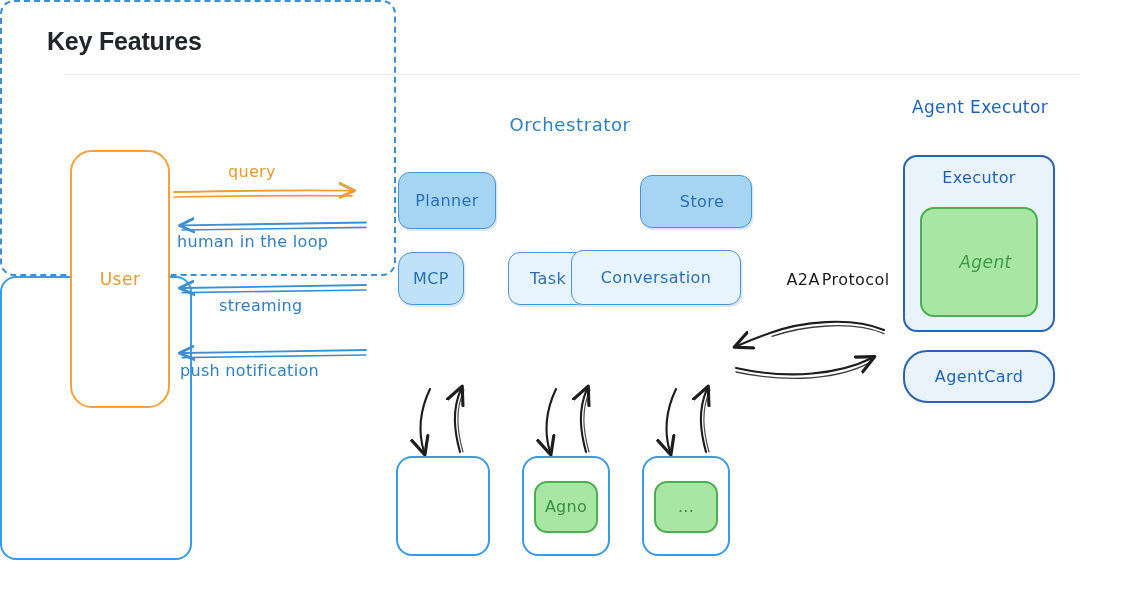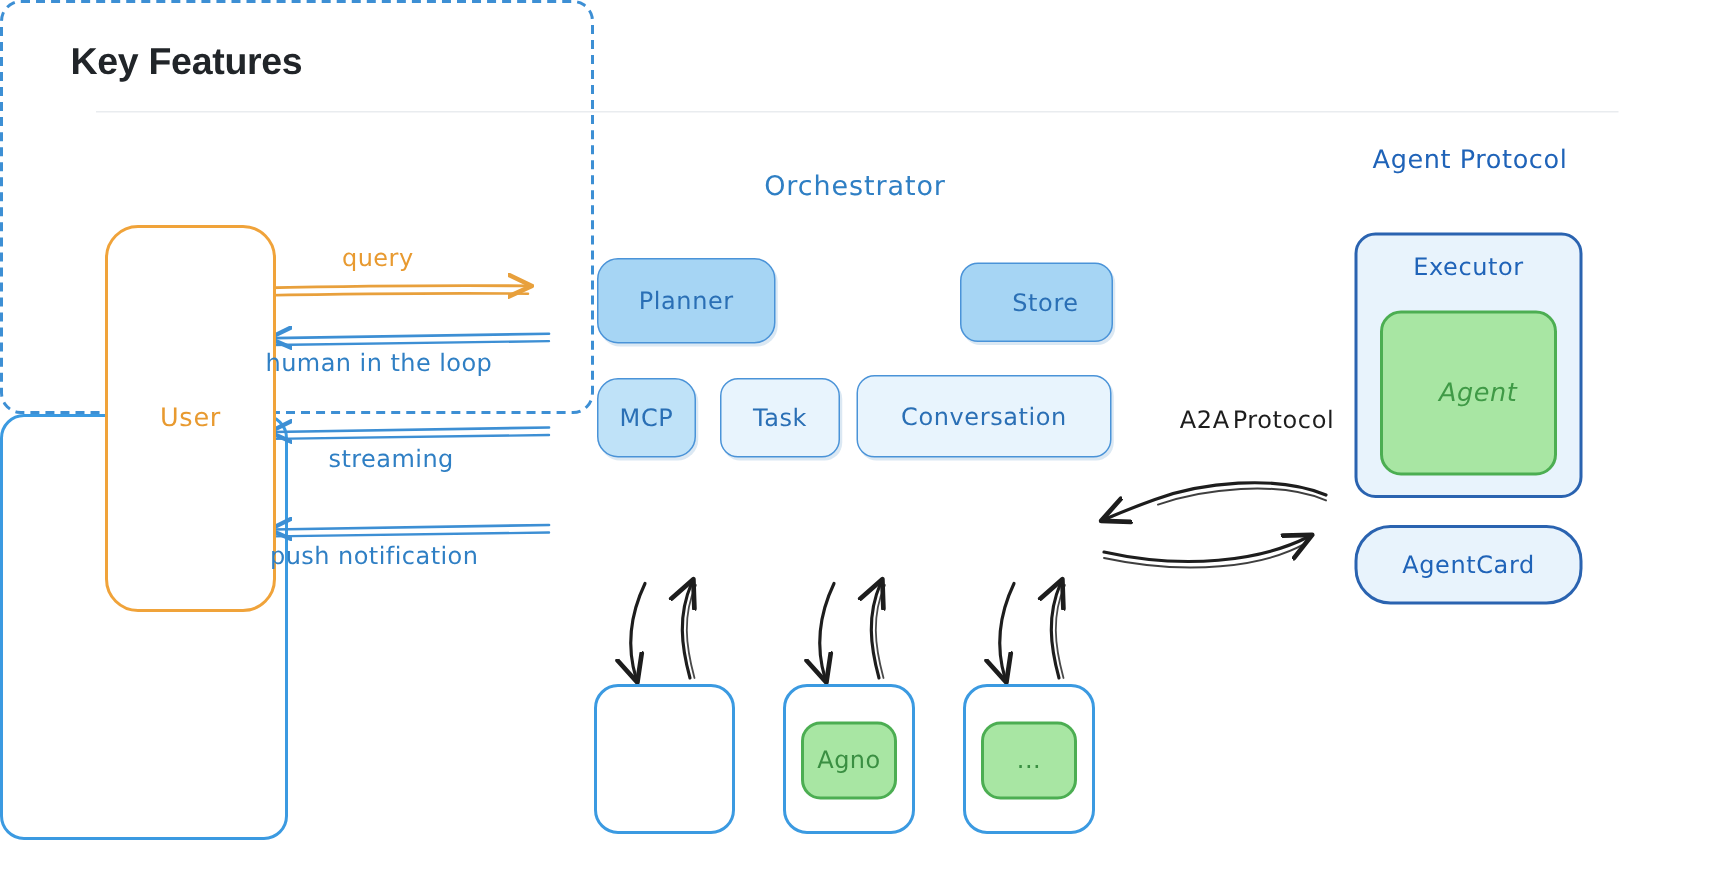--- a/index.html
+++ b/index.html
@@ -58,21 +58,21 @@
     align-items: center;
     justify-content: center;
     text-align: center;
     font-family: "DejaVu Sans", sans-serif;
   }
 
   
   #user-box {
     left: 70px;
     top: 150px;
-    width: 114px;
+    width: 100px;
     height: 258px;
     border: 2.5px solid #f0a33a;
     border-radius: 22px;
     background: #ffffff;
   }
   #user-label {
     color: #e89a30;
     font-size: 17px;
     letter-spacing: 0.5px;
   }
@@ -101,25 +101,25 @@
     border-radius: 12px;
     color: #2a6fb5;
     font-size: 16px;
     letter-spacing: 0.4px;
     box-shadow: 1.5px 2px 0 rgba(90,150,200,0.22);
   }
   .chip-dark   { background: #a6d5f4; border: 1.8px solid #4a93d8; }
   .chip-medium { background: #bfe2f8; border: 1.8px solid #4a93d8; }
   .chip-light  { background: #e8f4fd; border: 1.8px solid #4a93d8; }
 
-  #chip-planner      { left: 398px; top: 172px; width: 119px; height: 57px; border-radius: 14px; }
+  #chip-planner      { left: 398px; top: 172px; width: 98px; height: 57px; }
   #chip-memory       { left: 530px; top: 175px; width: 100px; height: 53px; }
-  #chip-store        { left: 640px; top: 175px; width: 102px;  height: 53px; padding-left: 12px; }
+  #chip-store        { left: 640px; top: 175px; width: 112px;  height: 53px; padding-left: 12px; }
   #chip-mcp          { left: 398px; top: 252px; width: 66px;  height: 53px; border-radius: 14px; }
-  #chip-task         { left: 480px; top: 252px; width: 80px;  height: 53px; }
+  #chip-task         { left: 508px; top: 252px; width: 80px;  height: 53px; }
   #chip-conversation { left: 571px; top: 250px; width: 170px; height: 55px; }
   #chip-agent-clients{ left: 397px; top: 331px; width: 337px; height: 53px;
                        font-size: 18px; border-radius: 11px; }
 
   
   #a2a-label {
     left: 790px;
     top: 252px;
     width: 96px;
     height: 56px;
@@ -321,21 +321,21 @@
   <div class="node blue-chip chip-dark" id="chip-store">Store</div>
   <div class="node blue-chip chip-medium" id="chip-mcp">MCP</div>
   <div class="node blue-chip chip-light" id="chip-task">Task</div>
   <div class="node blue-chip chip-light" id="chip-conversation">Conversation</div>
 
   <div class="node" id="a2a-label">
     <span>A2A</span>
     <span>Protocol</span>
   </div>
 
-  <div class="node" id="decorator-title">Agent Protocol</div>
+  <div class="node" id="decorator-title">Agent Executor</div>
   <div id="decorator-box"></div>
   <div class="node" id="executor-box">
     <span id="executor-label">Executor</span>
   </div>
   <div class="node" id="agent-box">
     <span id="agent-label">Agent</span>
   </div>
   <div class="node" id="agentcard-box">AgentCard</div>
 
   <div class="node fw-outer" id="fw-outer-0"></div>

